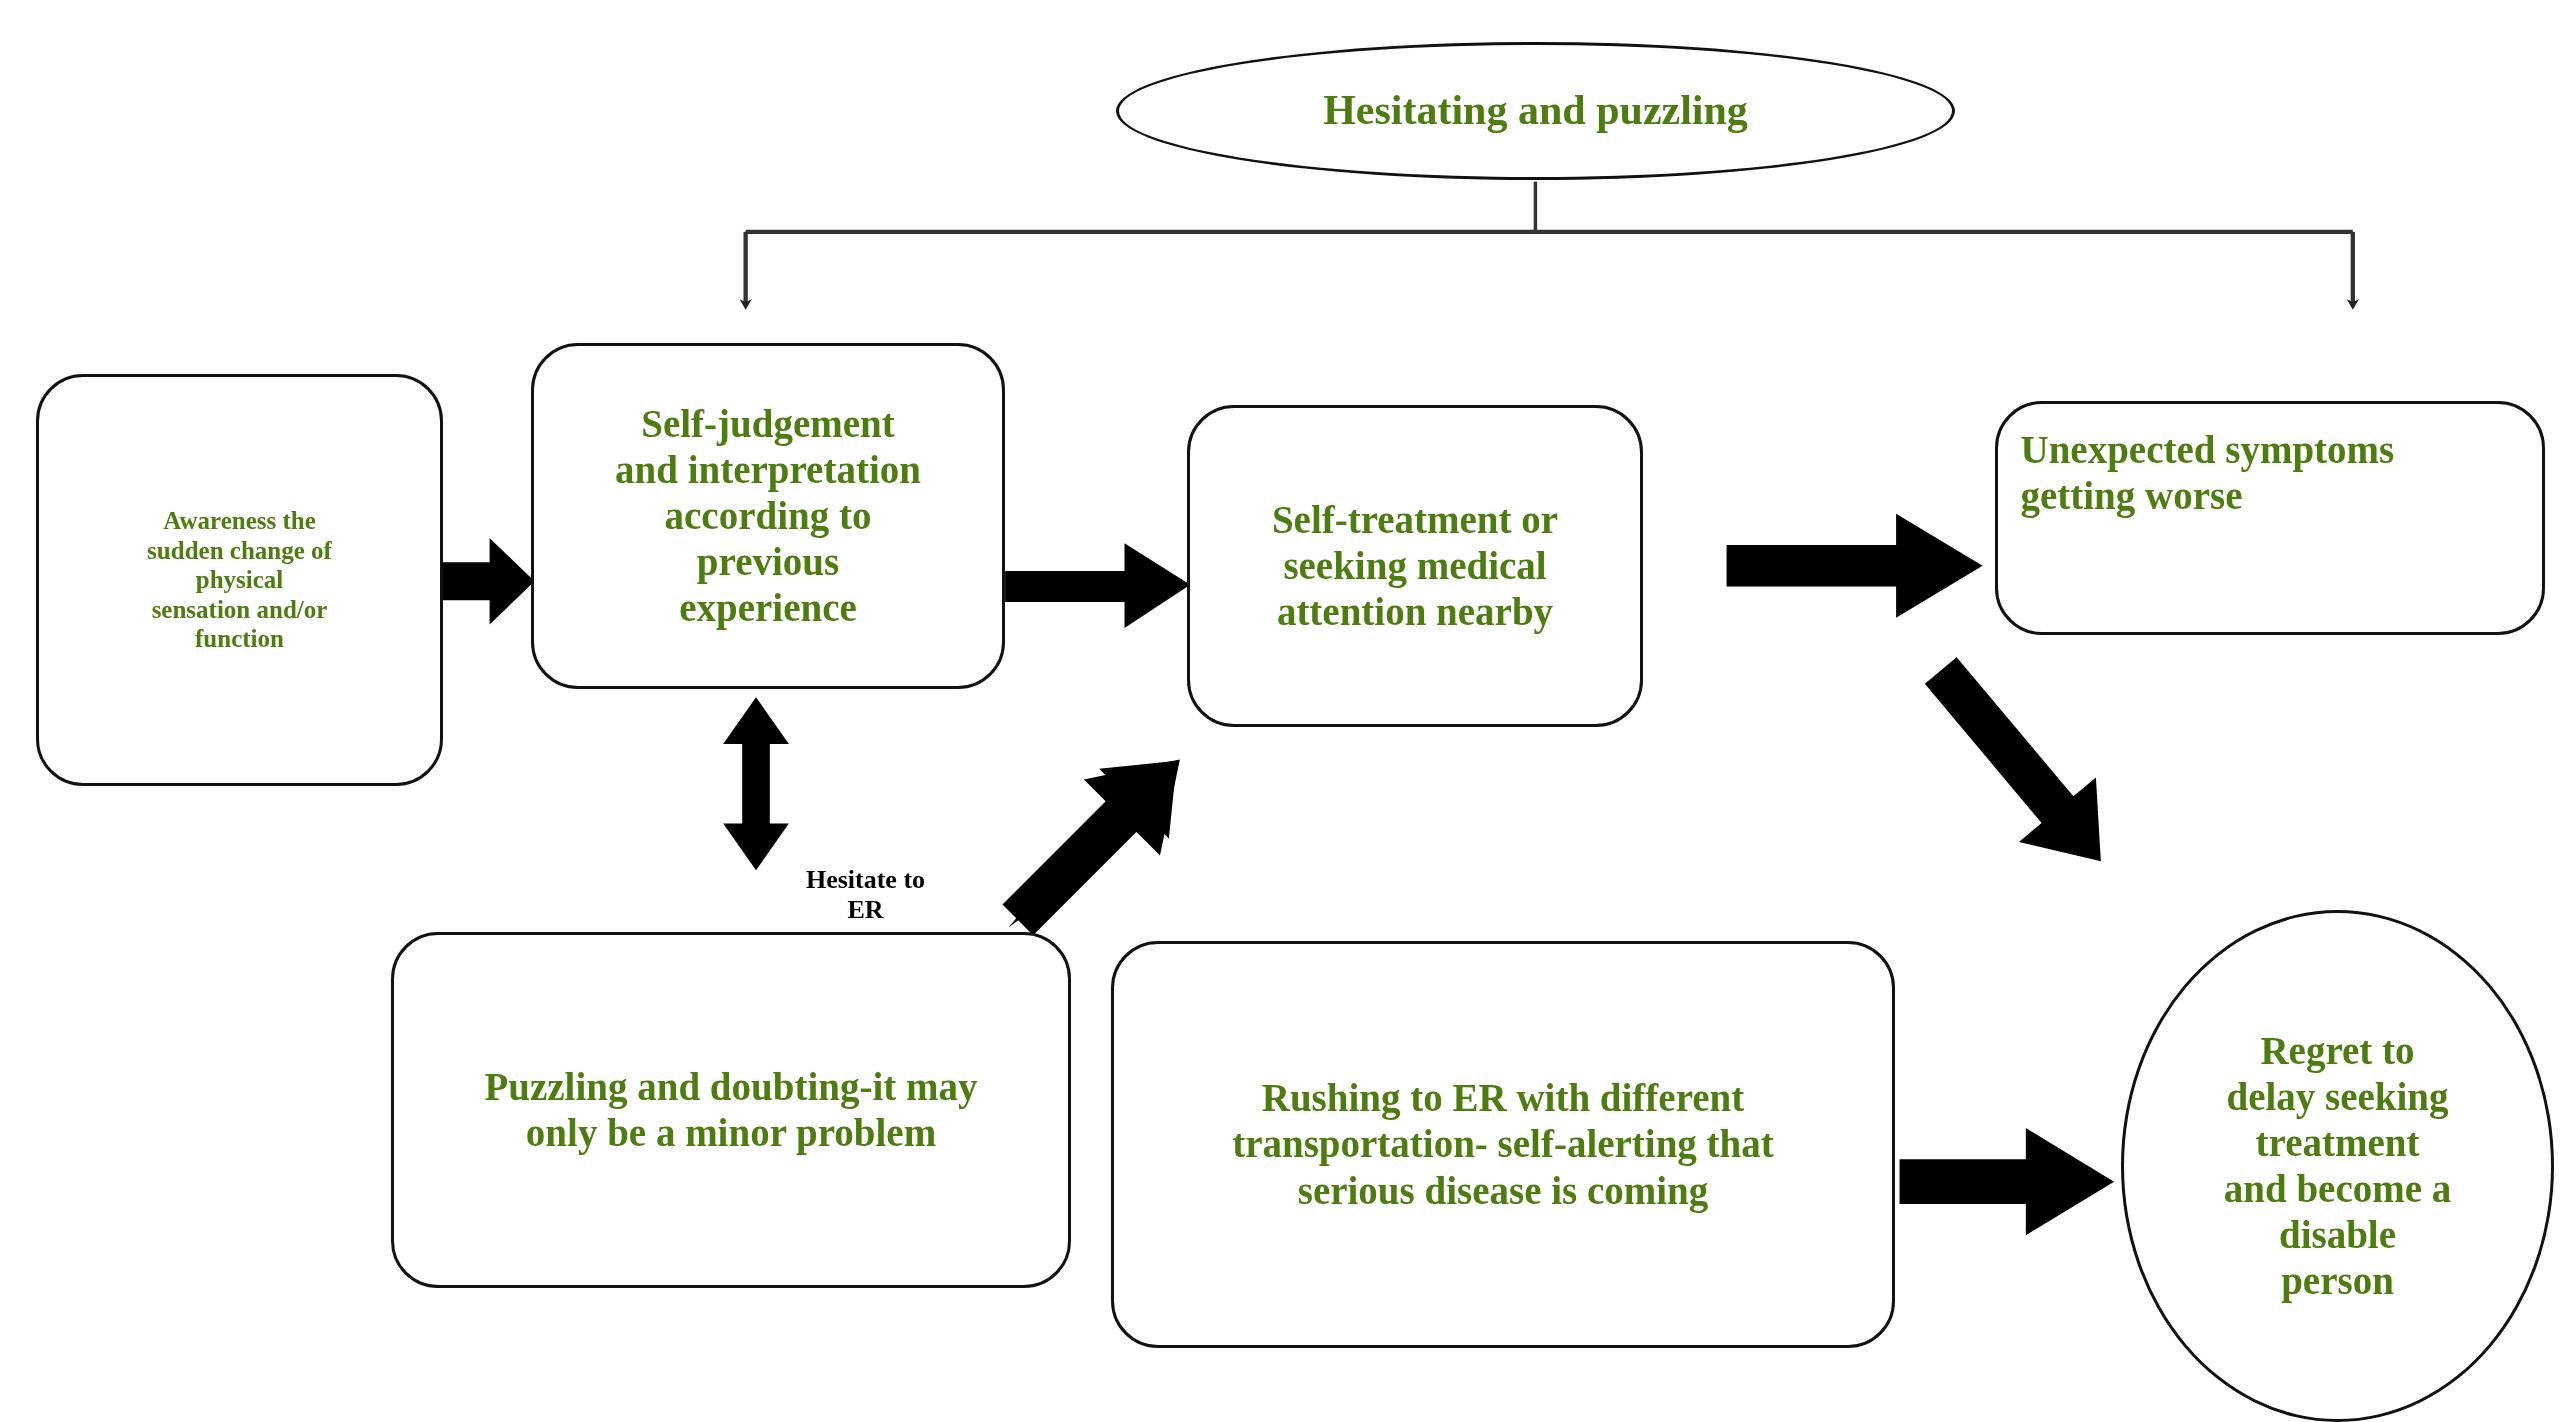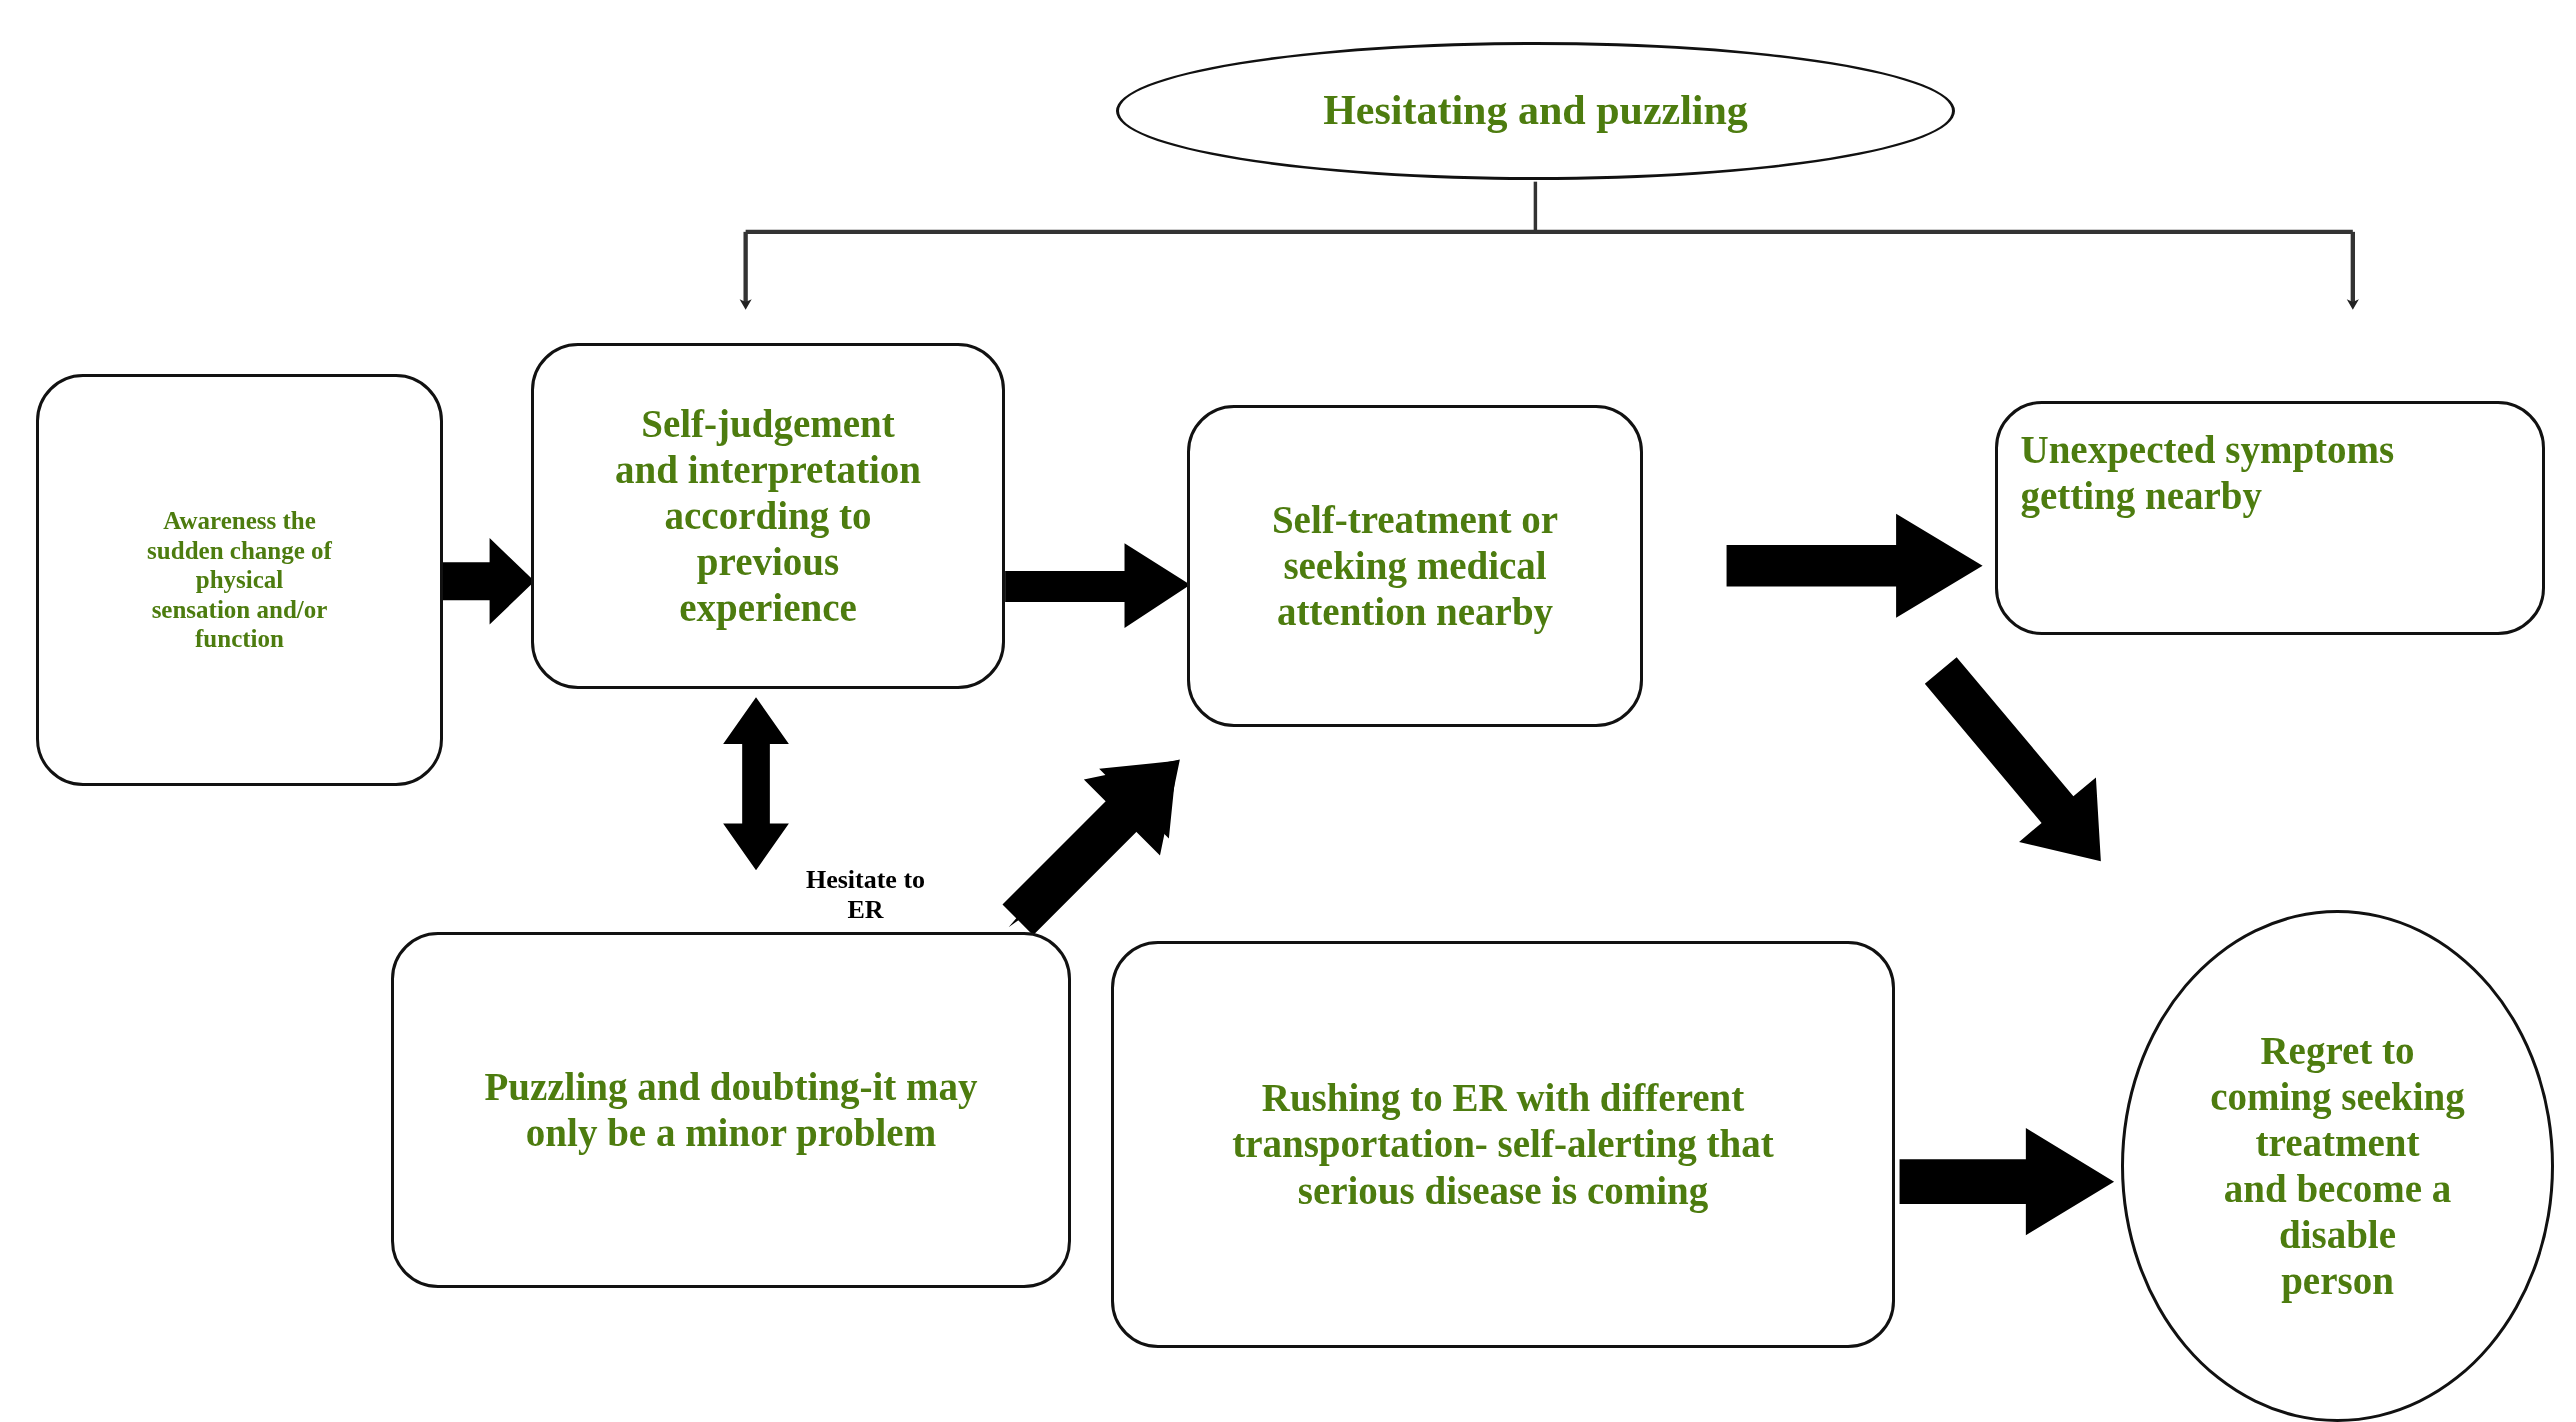--- a/index.html
+++ b/index.html
@@ -183,37 +183,37 @@
   </div>
 
   <div class="node rbox" id="box-selftreat">
     <span class="label">Self-treatment or
 seeking medical
 attention nearby</span>
   </div>
 
   <div class="node rbox" id="box-unexpected">
     <span class="label">Unexpected   symptoms
-getting nearby</span>
+getting worse</span>
   </div>
 
   <div class="node rbox" id="box-puzzling">
     <span class="label">Puzzling and doubting-it may
 only be a minor problem</span>
   </div>
 
   <div class="node rbox" id="box-rushing">
     <span class="label">Rushing to ER with different
 transportation- self-alerting that
 serious disease is coming</span>
   </div>
 
   <div class="node ellipse" id="ellipse-regret">
     <span class="label">Regret to
-coming seeking
+delay seeking
 treatment
 and become a
 disable
 person</span>
   </div>
 
   <div class="floating-label" id="label-hesitate">Hesitate to
 ER</div>
 
 </div>

